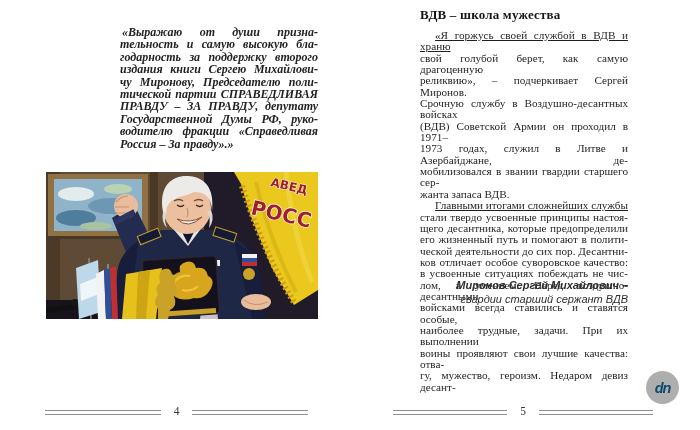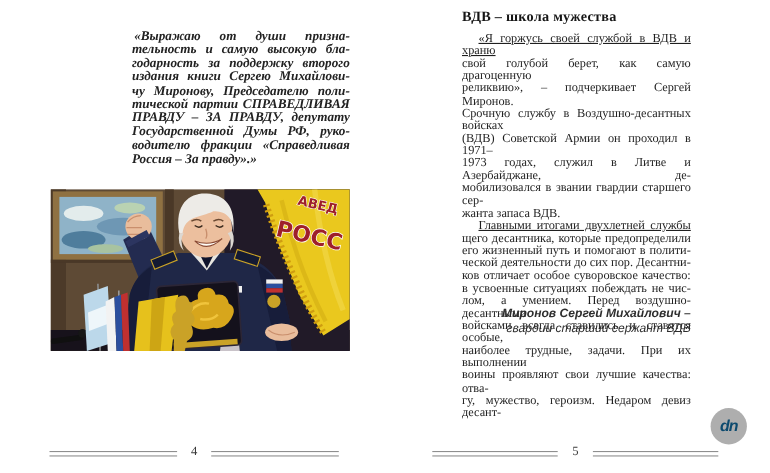--- a/index.html
+++ b/index.html
@@ -199,21 +199,22 @@
           <div class="tline first">«Я горжусь своей службой в ВДВ и храню</div>
           <div class="tline">свой голубой берет, как самую драгоценную</div>
           <div class="tline">реликвию», – подчеркивает Сергей Миронов.</div>
           <div class="tline">Срочную службу в Воздушно-десантных войсках</div>
           <div class="tline">(ВДВ) Советской Армии он проходил в 1971–</div>
           <div class="tline">1973 годах, служил в Литве и Азербайджане, де-</div>
           <div class="tline">мобилизовался в звании гвардии старшего сер-</div>
           <div class="tline last">жанта запаса ВДВ.</div>
         </div>
       <div class="para">
-          <div class="tline first">Главными итогами двухлетней службы</div>
+          <div class="tline first">Главными итогами сложнейших службы</div>
+          <div class="tline">стали твердо усвоенные принципы настоя-</div>
           <div class="tline">щего десантника, которые предопределили</div>
           <div class="tline">его жизненный путь и помогают в полити-</div>
           <div class="tline">ческой деятельности до сих пор. Десантни-</div>
           <div class="tline">ков отличает особое суворовское качество:</div>
           <div class="tline">в усвоенные ситуациях побеждать не чис-</div>
           <div class="tline">лом, а умением. Перед воздушно-десантными</div>
           <div class="tline">войсками всегда ставились и ставятся особые,</div>
           <div class="tline">наиболее трудные, задачи. При их выполнении</div>
           <div class="tline">воины проявляют свои лучшие качества: отва-</div>
           <div class="tline">гу, мужество, героизм. Недаром девиз десант-</div>

